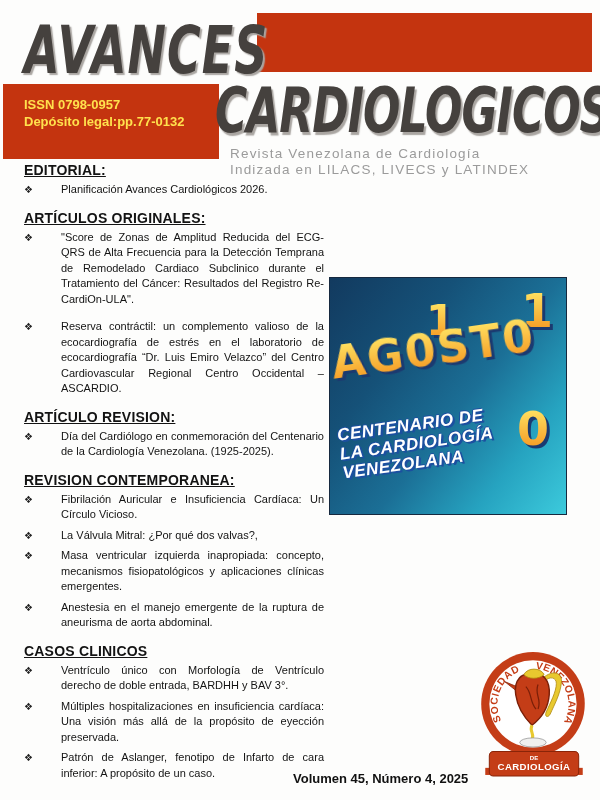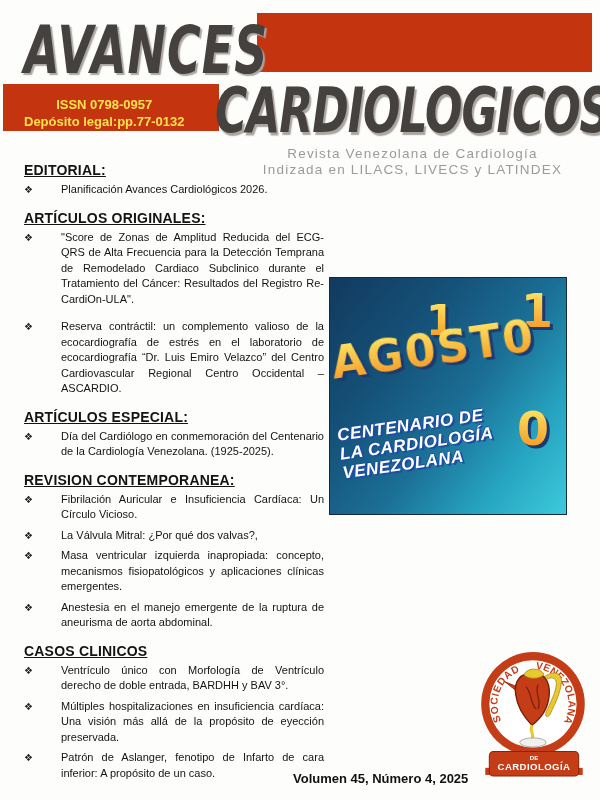--- a/index.html
+++ b/index.html
@@ -7,26 +7,26 @@
   .abs{position:absolute;}
   #page{position:relative;width:600px;height:800px;}
 
   
   .red-block{left:257px;top:13px;width:335px;height:59px;background:#c4340f;}
   .mast-word{font-family:"DejaVu Sans",sans-serif;font-style:italic;font-weight:700;
              color:#45413e;white-space:nowrap;transform-origin:0 0;
              text-shadow:2px 2px 1px #a9a5a1;}
   .avances{left:24px;top:16px;font-size:46px;line-height:46px;letter-spacing:1px;
            transform:scaleY(1.45);}
-  .issn-band{left:3px;top:84px;width:216px;height:47px;background:#c4340f;text-align:center;}
+  .issn-band{left:3px;top:84px;width:216px;height:75px;background:#c4340f;}
   .issn-band .txt{position:absolute;left:21px;top:12px;color:#ffe14d;font-weight:700;
                   font-size:13px;line-height:17px;white-space:nowrap;}
   .cardio{left:215px;top:80px;font-size:44px;line-height:44px;letter-spacing:-1px;
           transform:scaleY(1.4);z-index:3;}
-  .subline{left:230px;width:365px;text-align:center;color:#9b9b9b;font-size:13.5px;
+  .subline{left:230px;width:365px;color:#9b9b9b;font-size:13.5px;
            letter-spacing:1.2px;white-space:nowrap;}
 
   
   .toc{left:24px;top:163px;width:300px;color:#131313;font-size:11px;line-height:15.5px;}
   .sec{margin-bottom:13px;}
   .sec h3{margin:0 0 4px 0;font-size:14px;line-height:15px;font-weight:700;
           text-decoration:underline;letter-spacing:.2px;}
   .item{display:flex;margin-bottom:5px;}
   .item .blt{width:17px;flex:0 0 17px;font-size:10px;color:#222;}
   .item .it-txt{flex:1;text-align:justify;padding-left:20px;}
@@ -94,21 +94,21 @@
         <span class="blt">❖</span>
         <span class="it-txt">"Score de Zonas de Amplitud Reducida del ECG-QRS de Alta Frecuencia para la Detección Temprana de Remodelado Cardiaco Subclinico durante el Tratamiento del Cáncer: Resultados del Registro Re-CardiOn-ULA".</span>
       </div>
       <div class="item" style="margin-top:12px;">
         <span class="blt">❖</span>
         <span class="it-txt">Reserva contráctil: un complemento valioso de la ecocardiografía de estrés en el laboratorio de ecocardiografía “Dr. Luis Emiro Velazco” del Centro Cardiovascular Regional Centro Occidental – ASCARDIO.</span>
       </div>
     </div>
 
     <div class="sec">
-      <h3>ARTÍCULOS ESPECIAL:</h3>
+      <h3>ARTÍCULO REVISION:</h3>
       <div class="item">
         <span class="blt">❖</span>
         <span class="it-txt">Día del Cardiólogo en conmemoración del Centenario de la Cardiología Venezolana.   (1925-2025).</span>
       </div>
     </div>
 
     <div class="sec">
       <h3>REVISION CONTEMPORANEA:</h3>
       <div class="item">
         <span class="blt">❖</span>

